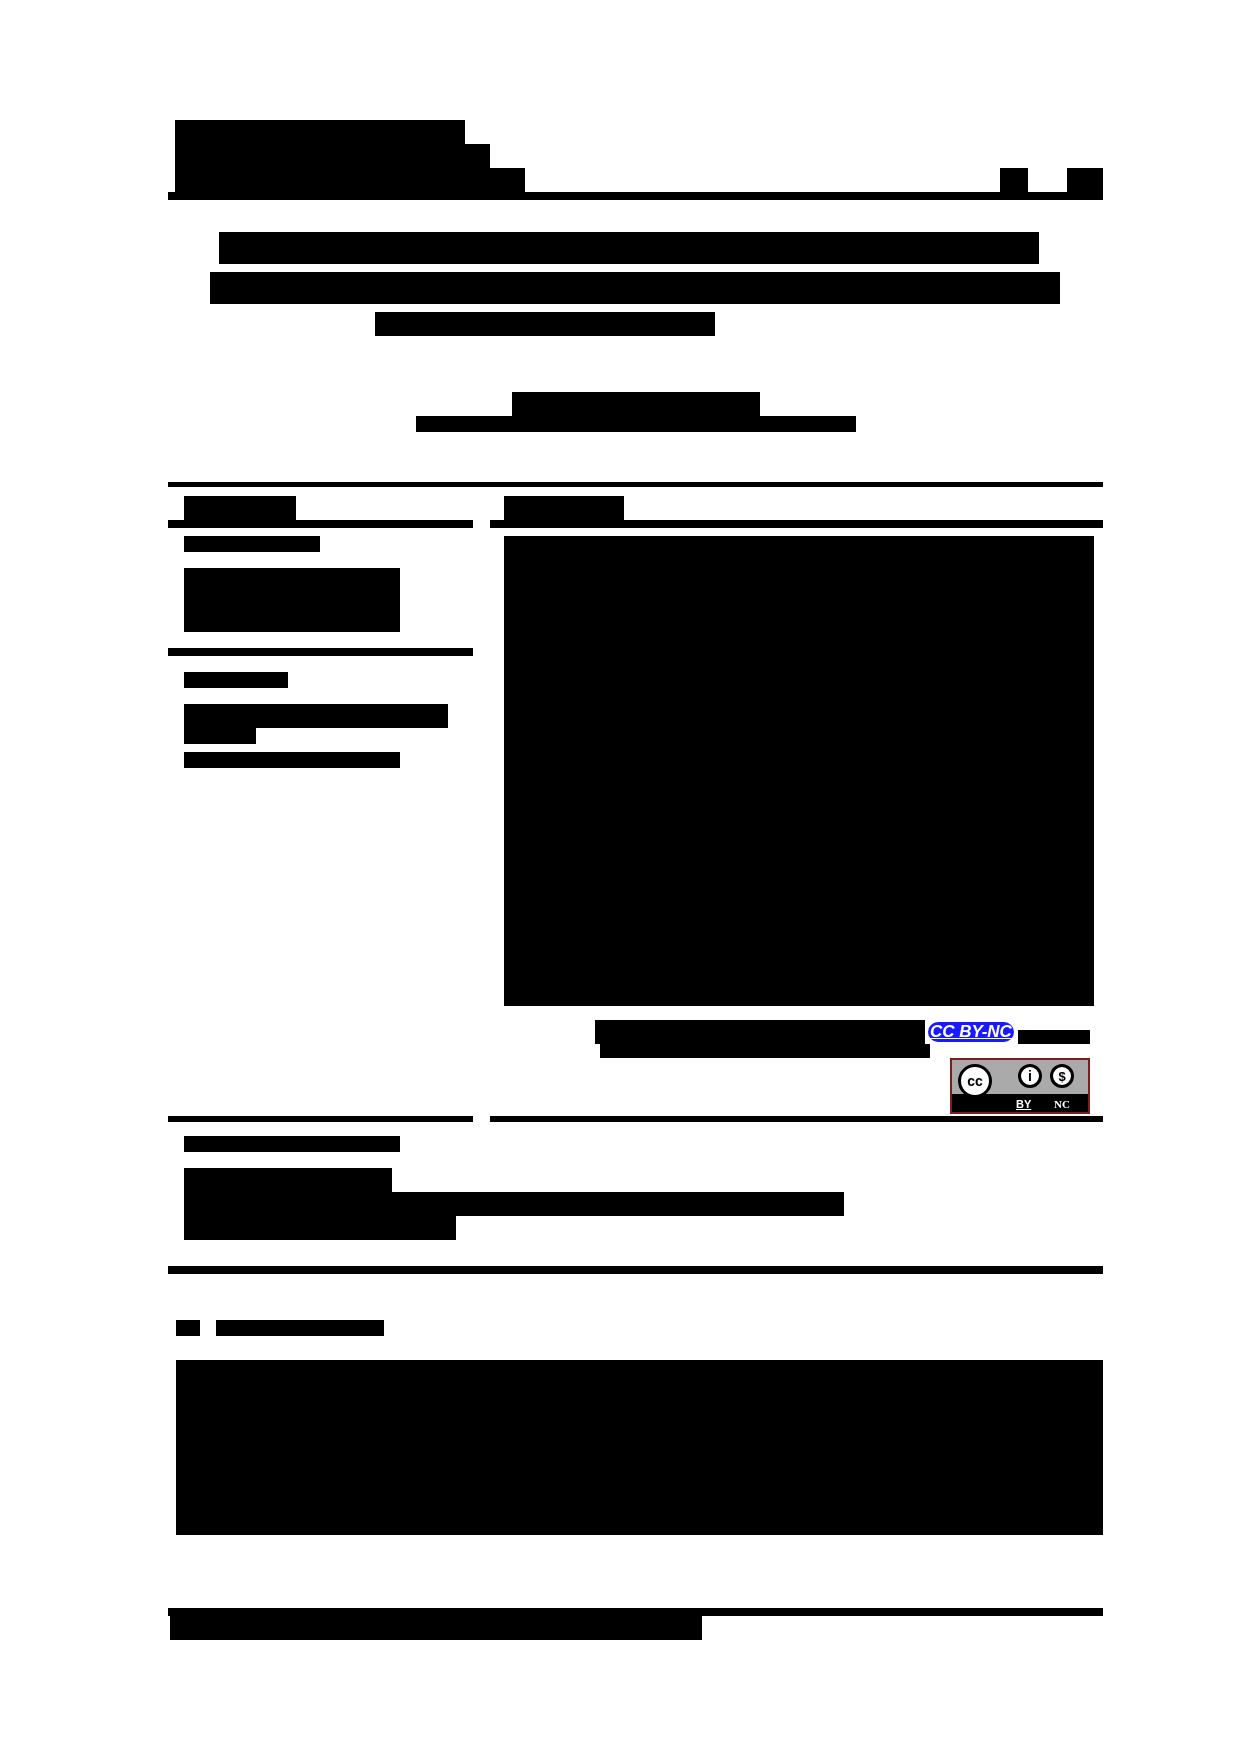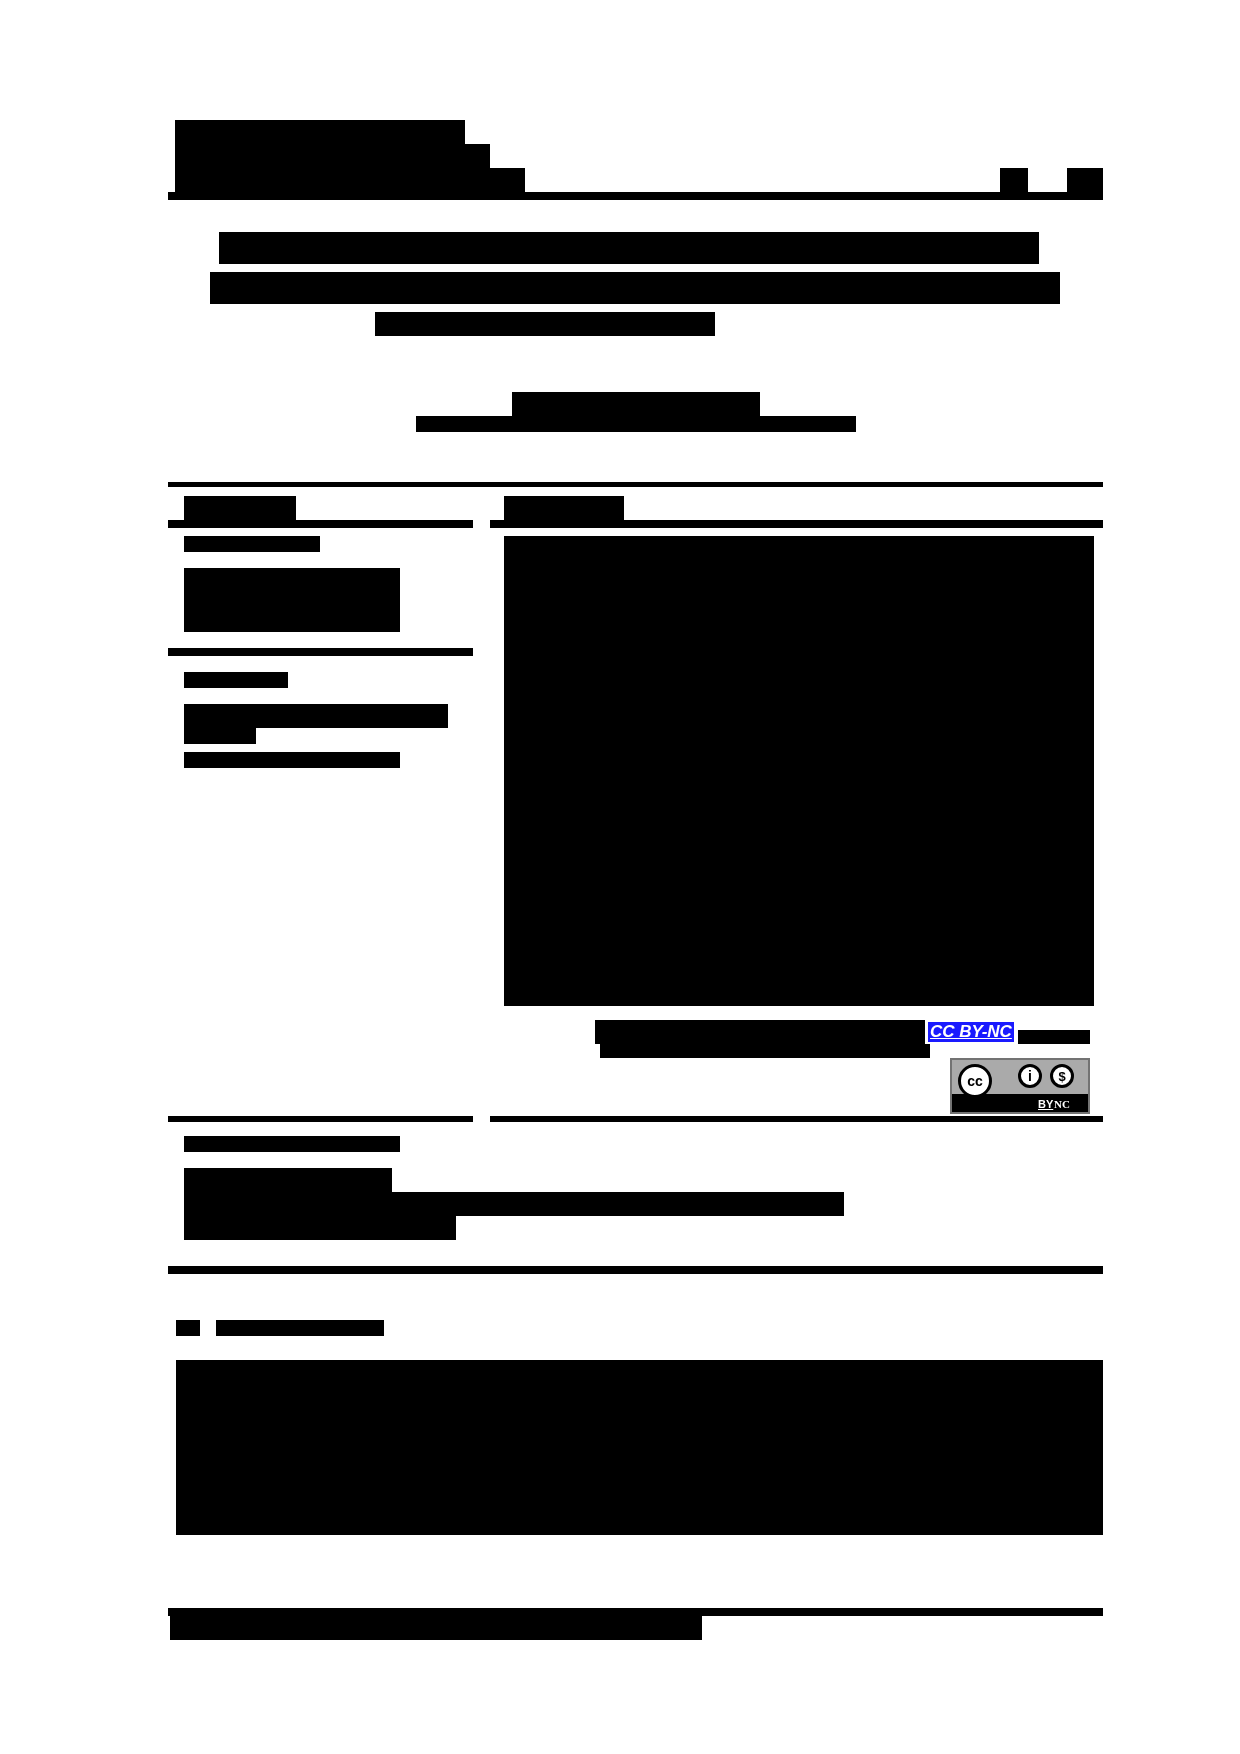--- a/index.html
+++ b/index.html
@@ -1,23 +1,23 @@
 <!DOCTYPE html>
 <html><head>
   <meta charset="utf-8">
   <style>
     html, body { margin: 0; padding: 0; background: #ffffff; }
     body { width: 1240px; height: 1754px; position: relative; overflow: hidden;
            font-family: "Liberation Sans", sans-serif; }
     .blk { position: absolute; background: #000; }
     .rule { position: absolute; background: #000; height: 4px; }
     .cc-link { position: absolute; color: #1a1aff; font-weight: bold; font-style: italic;
-               font-size: 17px; text-decoration: underline; background: #1a1aff; color: #ffffff; padding: 0 2px; }
+               font-size: 17px; text-decoration: underline; background: #1a1aff; color: #ffffff; padding: 0 2px; border-radius: 10px; }
     .cc-badge { position: absolute; left: 950px; top: 1058px; width: 140px; height: 56px;
-                background: #aaaaaa; border: 2px solid #737373; box-sizing: border-box; }
+                background: #aaaaaa; border: 2px solid #7f1d1d; box-sizing: border-box; }
     .cc-badge .strip { position: absolute; left: 0; right: 0; bottom: 0; height: 18px; background: #000; }
     .cc-circle { position: absolute; border-radius: 50%; background: #fff; border: 3px solid #000;
                  box-sizing: border-box; display: flex; align-items: center; justify-content: center;
                  font-weight: bold; color: #000; }
     .cc-lbl { position: absolute; bottom: 2px; color: #fff; font-size: 11px; font-weight: bold; }
   </style>
 </head>
 <body>
 
 <div>
@@ -64,21 +64,21 @@
   <div class="blk" style="left:1018px;top:1030px;width:72px;height:14px;"></div>
 </div>
 
 <div class="cc-badge">
   <div class="strip"></div>
   <div class="cc-circle" style="left:6px;top:4px;width:34px;height:34px;font-size:14px;">
     <span>cc</span>
   </div>
   <div class="cc-circle" style="left:66px;top:4px;width:24px;height:24px;font-size:14px;">i</div>
   <div class="cc-circle" style="left:98px;top:4px;width:24px;height:24px;font-size:13px;">$</div>
-  <span class="cc-lbl" style="left:86px;text-decoration:underline;">BY</span>
+  <span class="cc-lbl" style="left:64px;text-decoration:underline;">BY</span>
   <span class="cc-lbl" style="left:102px;font-family:Liberation Serif, serif;">NC</span>
 </div>
 
 <div class="rule" style="left:168px;top:1116px;width:305px;height:6px;"></div>
 <div class="rule" style="left:490px;top:1116px;width:613px;height:6px;"></div>
 
 <div>
   <div class="blk" style="left:184px;top:1136px;width:216px;height:16px;"></div>
   <div class="blk" style="left:184px;top:1168px;width:208px;height:24px;"></div>
   <div class="blk" style="left:184px;top:1192px;width:660px;height:24px;"></div>

